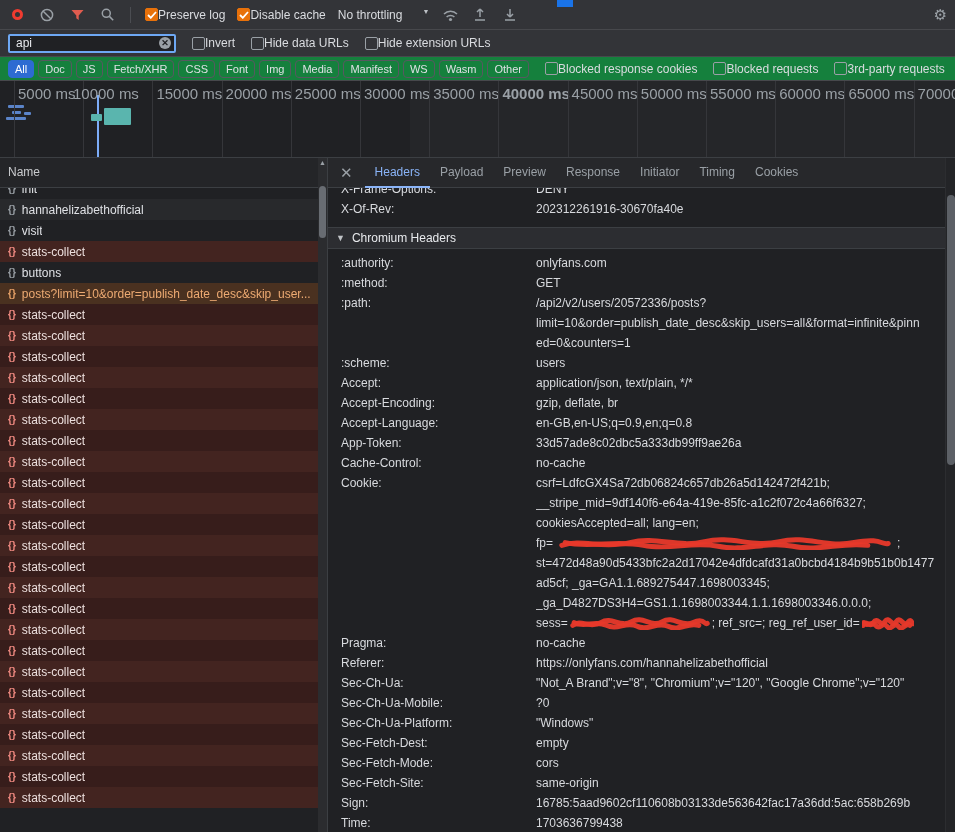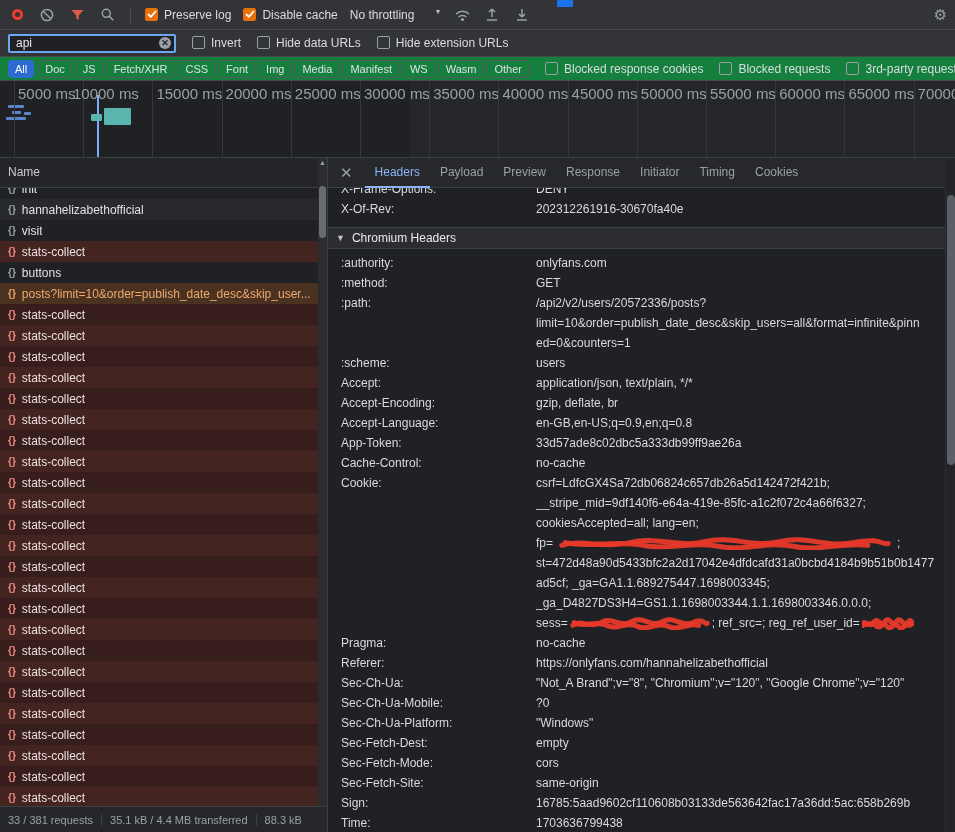--- a/index.html
+++ b/index.html
@@ -17,21 +17,21 @@
             display:flex;align-items:center;padding:0 8px}
   .icon-btn{display:inline-flex;align-items:center;justify-content:center;width:18px;height:18px;flex:0 0 auto}
   .rec-dot{width:11px;height:11px;border-radius:50%;border:3px solid #f03b30}
   .tb-divider{width:1px;height:16px;background:#4b4d52;margin:0 2px}
   .dd{display:inline-flex;align-items:flex-start;gap:20px;color:#dadce0;cursor:default}
   .dd .caret{font-size:7px;color:#bdc1c6}
   .gear{margin-left:auto;color:#9aa0a6;font-size:15px}
   .blue-artifact{position:absolute;left:557px;top:0;width:16px;height:7px;background:#1a73e8}
 
   
-  .check{display:inline-flex;align-items:flex-start;gap:6px;color:#dadce0;white-space:nowrap}
+  .check{display:inline-flex;align-items:center;gap:0;color:#dadce0;white-space:nowrap}
   .box{width:13px;height:13px;border:1.5px solid #9aa0a6;border-radius:2px;
        display:inline-flex;align-items:center;justify-content:center;background:transparent;flex:0 0 auto}
   .box svg{display:none}
   .box.checked{background:#e8710a;border-color:#e8710a}
   .box.checked svg{display:block}
 
   
   .finput-wrap{position:relative;display:inline-flex;align-items:center}
   .finput{width:168px;height:19px;background:#202124;border:2px solid #6ea8f4;border-radius:2px;
           color:#e8eaed;font-size:12px;font-family:"Liberation Sans",sans-serif;padding:0 20px 0 6px;outline:none}
@@ -49,21 +49,21 @@
   .timeline{height:77px;background:#202124;border-bottom:1px solid #3c3f43;position:relative;overflow:hidden}
   .tl-line{position:absolute;top:0;bottom:0;width:1px;background:#35363a}
   .tl-label{position:absolute;top:4px;font-size:15px;color:#9aa0a6;white-space:nowrap}
   .tl-light{position:absolute;left:410px;right:0;top:0;bottom:0;background:rgba(255,255,255,.025)}
   .tl-bar{position:absolute;background:#5b84c9;height:3px;border-radius:1px}
   .tl-vline{position:absolute;top:14px;bottom:0;width:2px;background:#7cacf8}
   .tl-teal{position:absolute;background:#5ab5ae;border-radius:1px}
 
   
   .main{display:flex;height:674px}
-  .left-col{width:327px;display:flex;flex-direction:column;flex:0 0 auto}
+  .left-col{width:327px;display:flex;flex:0 0 auto}
   .left-main{flex:1;display:flex;min-height:0}
   .list-area{width:318px;display:flex;flex-direction:column;min-width:0}
   .list-header{height:30px;line-height:29px;background:#242528;border-bottom:1px solid #3c3f43;
                padding-left:8px;color:#c9cbce;flex:0 0 auto}
   .rows{flex:1;overflow:hidden}
   .req-row{height:21px;display:flex;align-items:center;gap:6px;padding-left:8px;white-space:nowrap;overflow:hidden}
   .req-row.clip-top{margin-top:-10px}
   .req-icon{font-size:10px;font-weight:bold;flex:0 0 auto}
   .req-label{overflow:hidden;white-space:nowrap;color:#dfe1e5}
   .req-row.normal.even{background:#202124}
@@ -270,21 +270,21 @@
       <span class="tl-label" style="left: 156.4px;">15000 ms</span>
       <div class="tl-line" style="left: 221.6px;"></div>
       <span class="tl-label" style="left: 225.6px;">20000 ms</span>
       <div class="tl-line" style="left: 290.8px;"></div>
       <span class="tl-label" style="left: 294.8px;">25000 ms</span>
       <div class="tl-line" style="left: 360px;"></div>
       <span class="tl-label" style="left: 364px;">30000 ms</span>
       <div class="tl-line" style="left: 429.2px;"></div>
       <span class="tl-label" style="left: 433.2px;">35000 ms</span>
       <div class="tl-line" style="left: 498.4px;"></div>
-      <span class="tl-label" style="left: 502.4px;">40000 ms</span>
+      <span class="tl-label" style="left: 502.4px; font-weight: bold;">40000 ms</span>
       <div class="tl-line" style="left: 567.6px;"></div>
       <span class="tl-label" style="left: 571.6px;">45000 ms</span>
       <div class="tl-line" style="left: 636.8px;"></div>
       <span class="tl-label" style="left: 640.8px;">50000 ms</span>
       <div class="tl-line" style="left: 706px;"></div>
       <span class="tl-label" style="left: 710px;">55000 ms</span>
       <div class="tl-line" style="left: 775.2px;"></div>
       <span class="tl-label" style="left: 779.2px;">60000 ms</span>
       <div class="tl-line" style="left: 844.4px;"></div>
       <span class="tl-label" style="left: 848.4px;">65000 ms</span>

